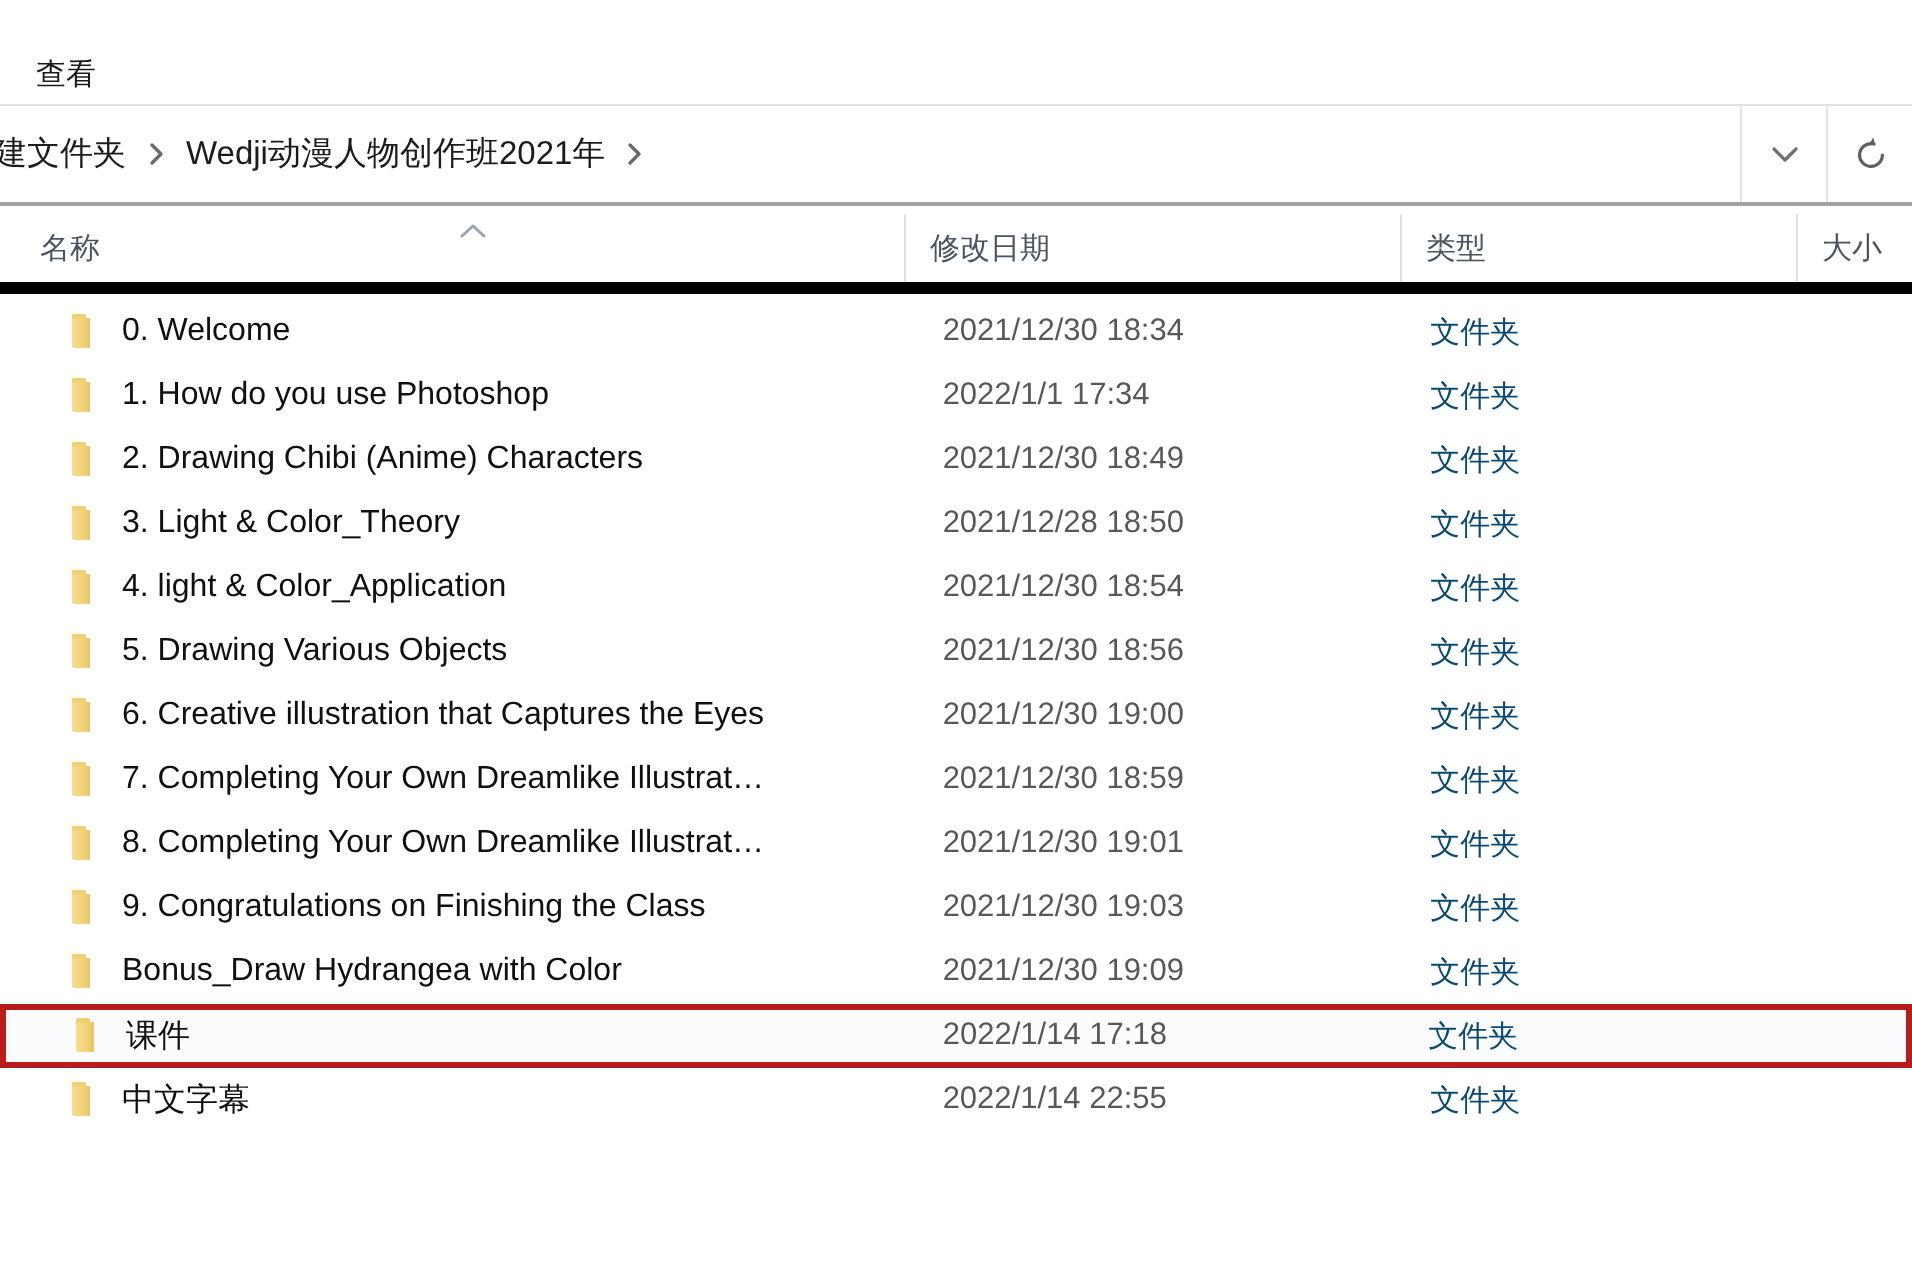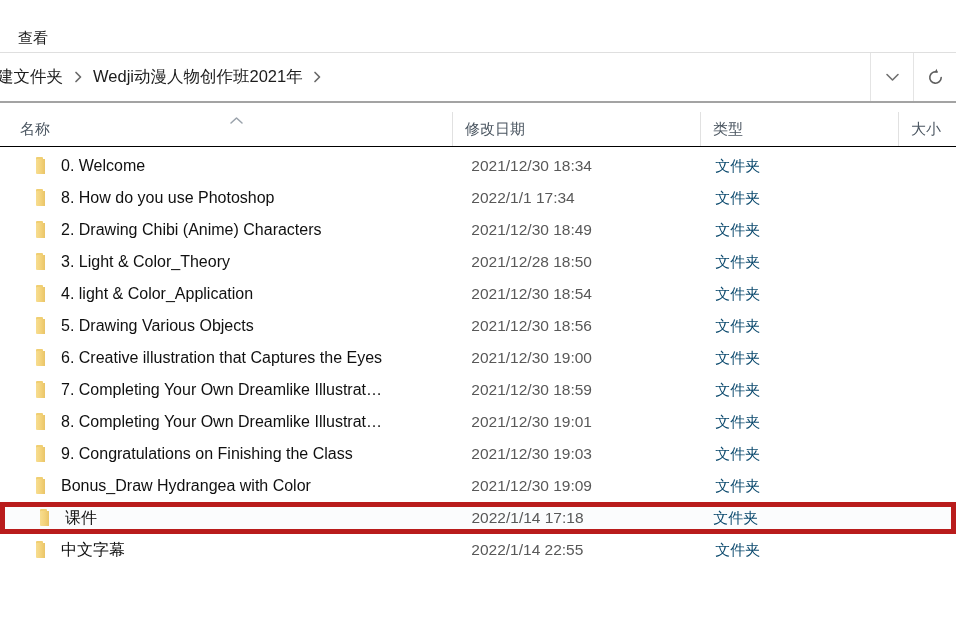--- a/index.html
+++ b/index.html
@@ -94,21 +94,21 @@
   .addr-btn svg { display:block; }
 
   
   .col-header {
     height: 44px;
     flex: 0 0 auto;
     display: flex;
     align-items: flex-end;
     position: relative;
     background: #ffffff;
-    border-bottom: 1px solid #000000;
+    border-bottom: 6px solid #000000;
     box-sizing: border-box;
   }
   .col {
     font-size: 15px;
     color: #4a5560;
     position: relative;
     height: 34px;
     display: flex;
     align-items: center;
     box-sizing: border-box;
@@ -143,21 +143,21 @@
     height: 32px;
     display: flex;
     align-items: center;
     box-sizing: border-box;
     border: 1px solid transparent;
     cursor: default;
     padding-left: 14px;
   }
   .row.selected {
     background: #fbfcfd;
-    border: 5px solid #b91c1c;
+    border: 3px solid #b91c1c;
   }
   .cell {
     box-sizing: border-box;
     display: flex;
     align-items: center;
     white-space: nowrap;
     overflow: hidden;
   }
   .cell-name {
     width: 452px;
@@ -293,21 +293,21 @@
         <div class="cell cell-date">2021/12/30 18:34</div>
         <div class="cell cell-type">文件夹</div>
         <div class="cell cell-size"></div>
       </div>
       <div class="row">
         <div class="cell cell-name">
           <span class="folder-icon">
             <span class="tab"></span>
             <span class="body"></span>
           </span>
-          <span class="label">8. How do you use Photoshop</span>
+          <span class="label">1. How do you use Photoshop</span>
         </div>
         <div class="cell cell-date">2022/1/1 17:34</div>
         <div class="cell cell-type">文件夹</div>
         <div class="cell cell-size"></div>
       </div>
       <div class="row">
         <div class="cell cell-name">
           <span class="folder-icon">
             <span class="tab"></span>
             <span class="body"></span>

